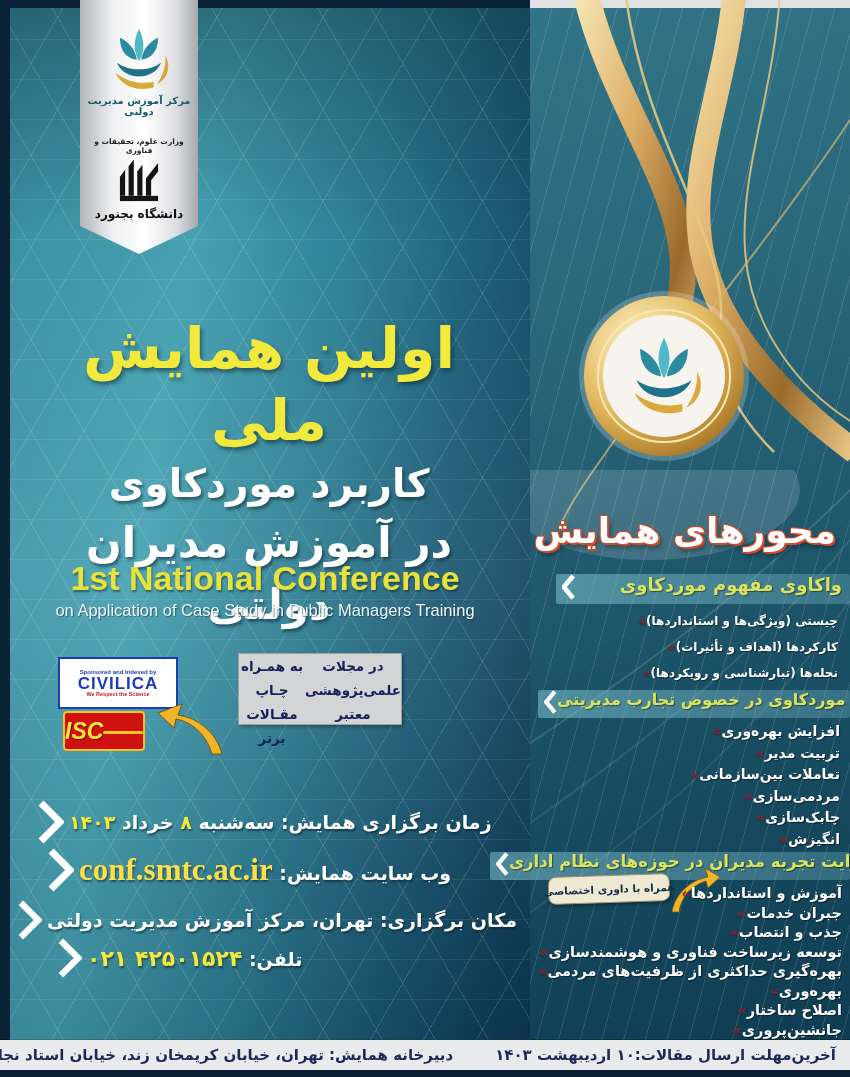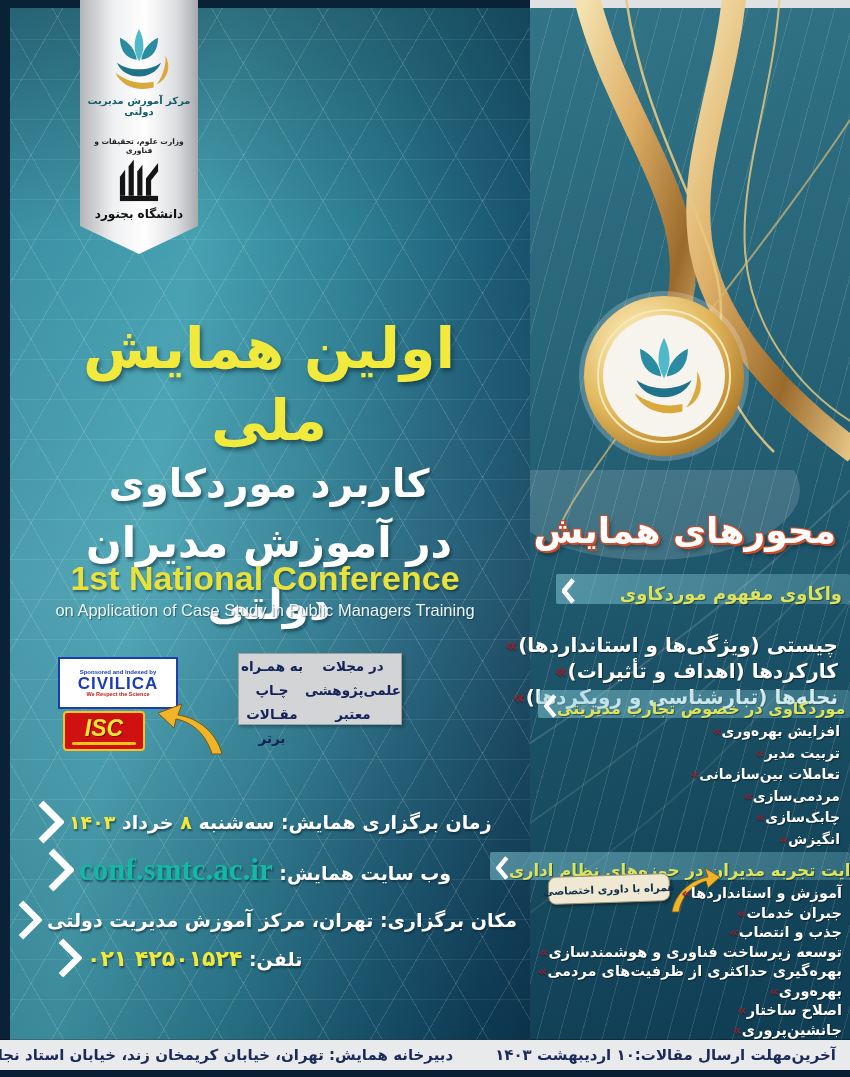--- a/index.html
+++ b/index.html
@@ -58,52 +58,52 @@
   #announce-box{left:238px;top:653px;width:164px;height:72px;background:#d3d4d6;
       border:1px solid #9fa0a4;display:flex;flex-direction:row;justify-content:center;
       box-shadow:2px 2px 3px rgba(0,0,0,.3);}
   #announce-box div{direction:rtl;text-align:center;color:#14225a;font-weight:bold;font-size:13.5px;line-height:24px;}
   #civilica-badge{left:58px;top:657px;width:120px;height:52px;background:#fff;border:2px solid #1a3db5;
       display:flex;flex-direction:column;align-items:center;justify-content:center;line-height:1;}
   .civ-top{color:#1a3db5;font-size:6px;font-weight:bold;font-family:"Liberation Sans",sans-serif;}
   .civ-name{color:#1a3db5;font-size:17px;font-weight:bold;letter-spacing:1px;font-family:"Liberation Sans",sans-serif;}
   .civ-sub{color:#c01818;font-size:5.5px;font-weight:bold;font-family:"Liberation Sans",sans-serif;}
   #isc-badge{left:63px;top:711px;width:82px;height:40px;background:#cf1110;border:2px solid #f5c518;
-      border-radius:4px;display:flex;flex-direction:column;align-items:center;justify-content:center;}
+      border-radius:4px;display:flex;flex-direction:row;align-items:center;justify-content:center;}
   .isc-name{color:#f7e437;font-size:23px;font-weight:bold;font-style:italic;
       font-family:"Liberation Sans",sans-serif;text-shadow:1px 1px 0 #7a0a0a;line-height:1;}
   .isc-line{width:64px;height:3px;background:#f5c518;margin-top:2px;border-radius:2px;}
 
   
   .info-row{display:flex;align-items:center;gap:5px;}
   .info-text{direction:rtl;color:#fff;font-weight:bold;font-size:19px;white-space:nowrap;
       text-shadow:1px 2px 2px rgba(10,35,50,.6);}
   .info-text .y{color:#f1e93b;}
-  .url{color:#14b8a6;font-family:"Liberation Serif","DejaVu Serif",serif;font-size:31px;font-weight:bold;}
+  .url{color:#fde047;font-family:"Liberation Serif","DejaVu Serif",serif;font-size:31px;font-weight:bold;}
   .phone-num{color:#f1e93b;font-size:22px;}
 
   
   #themes-title{right:14px;top:510px;direction:rtl;color:#fff;font-size:36px;font-weight:bold;
       text-shadow:2px 2px 0 #cf4a28,-1px -1px 0 #cf4a28,1px -1px 0 #cf4a28,-1px 1px 0 #cf4a28,3px 4px 5px rgba(0,0,0,.4);}
   .band{background:linear-gradient(to right,rgba(125,195,207,.55),rgba(125,195,207,.30));
-      display:flex;align-items:flex-end;border-radius:2px;}
+      display:flex;align-items:flex-start;border-radius:2px;}
   .band .chev{margin-left:6px;flex:0 0 auto;display:flex;}
   .band .htxt{flex:1;direction:rtl;text-align:right;color:#dbe45c;font-weight:bold;white-space:nowrap;
       padding-right:8px;text-shadow:1px 1px 1px rgba(0,0,0,.45);}
   #band1{left:556px;top:574px;width:294px;height:30px;}
   #band1 .htxt{font-size:18px;}
   #band2{left:538px;top:690px;width:312px;height:28px;}
   #band2 .htxt{font-size:16px;}
   #band3{left:490px;top:852px;width:360px;height:28px;}
   #band3 .htxt{font-size:16.5px;}
   .items{direction:rtl;text-align:right;}
   .sub-item{white-space:nowrap;}
   .sub-txt{color:#fff;font-weight:bold;text-shadow:1px 1px 1px rgba(0,0,0,.5);}
   .sub-mark{color:#8e2433;font-weight:bold;padding-left:5px;text-shadow:0 1px 1px rgba(0,0,0,.35);}
-  #items1{right:12px;top:632px;font-size:20px;line-height:26px;}
+  #items1{right:12px;top:608px;font-size:12px;line-height:26px;}
   #items2{right:10px;top:721px;font-size:14px;line-height:21.5px;}
   #items3{right:8px;top:884px;font-size:14.5px;line-height:19.5px;}
 
   #review-note{left:548px;top:875px;width:122px;height:28px;background:#efe8d2;border:1px solid #9a9070;
       border-radius:8px;display:flex;align-items:center;justify-content:center;transform:rotate(-2deg);
       box-shadow:1px 2px 3px rgba(0,0,0,.4);}
   #review-note span{direction:rtl;color:#12304a;font-size:10.5px;font-weight:bold;white-space:nowrap;}
 
   
   #footer-text{left:0;top:1040px;width:850px;height:30px;display:flex;align-items:center;

